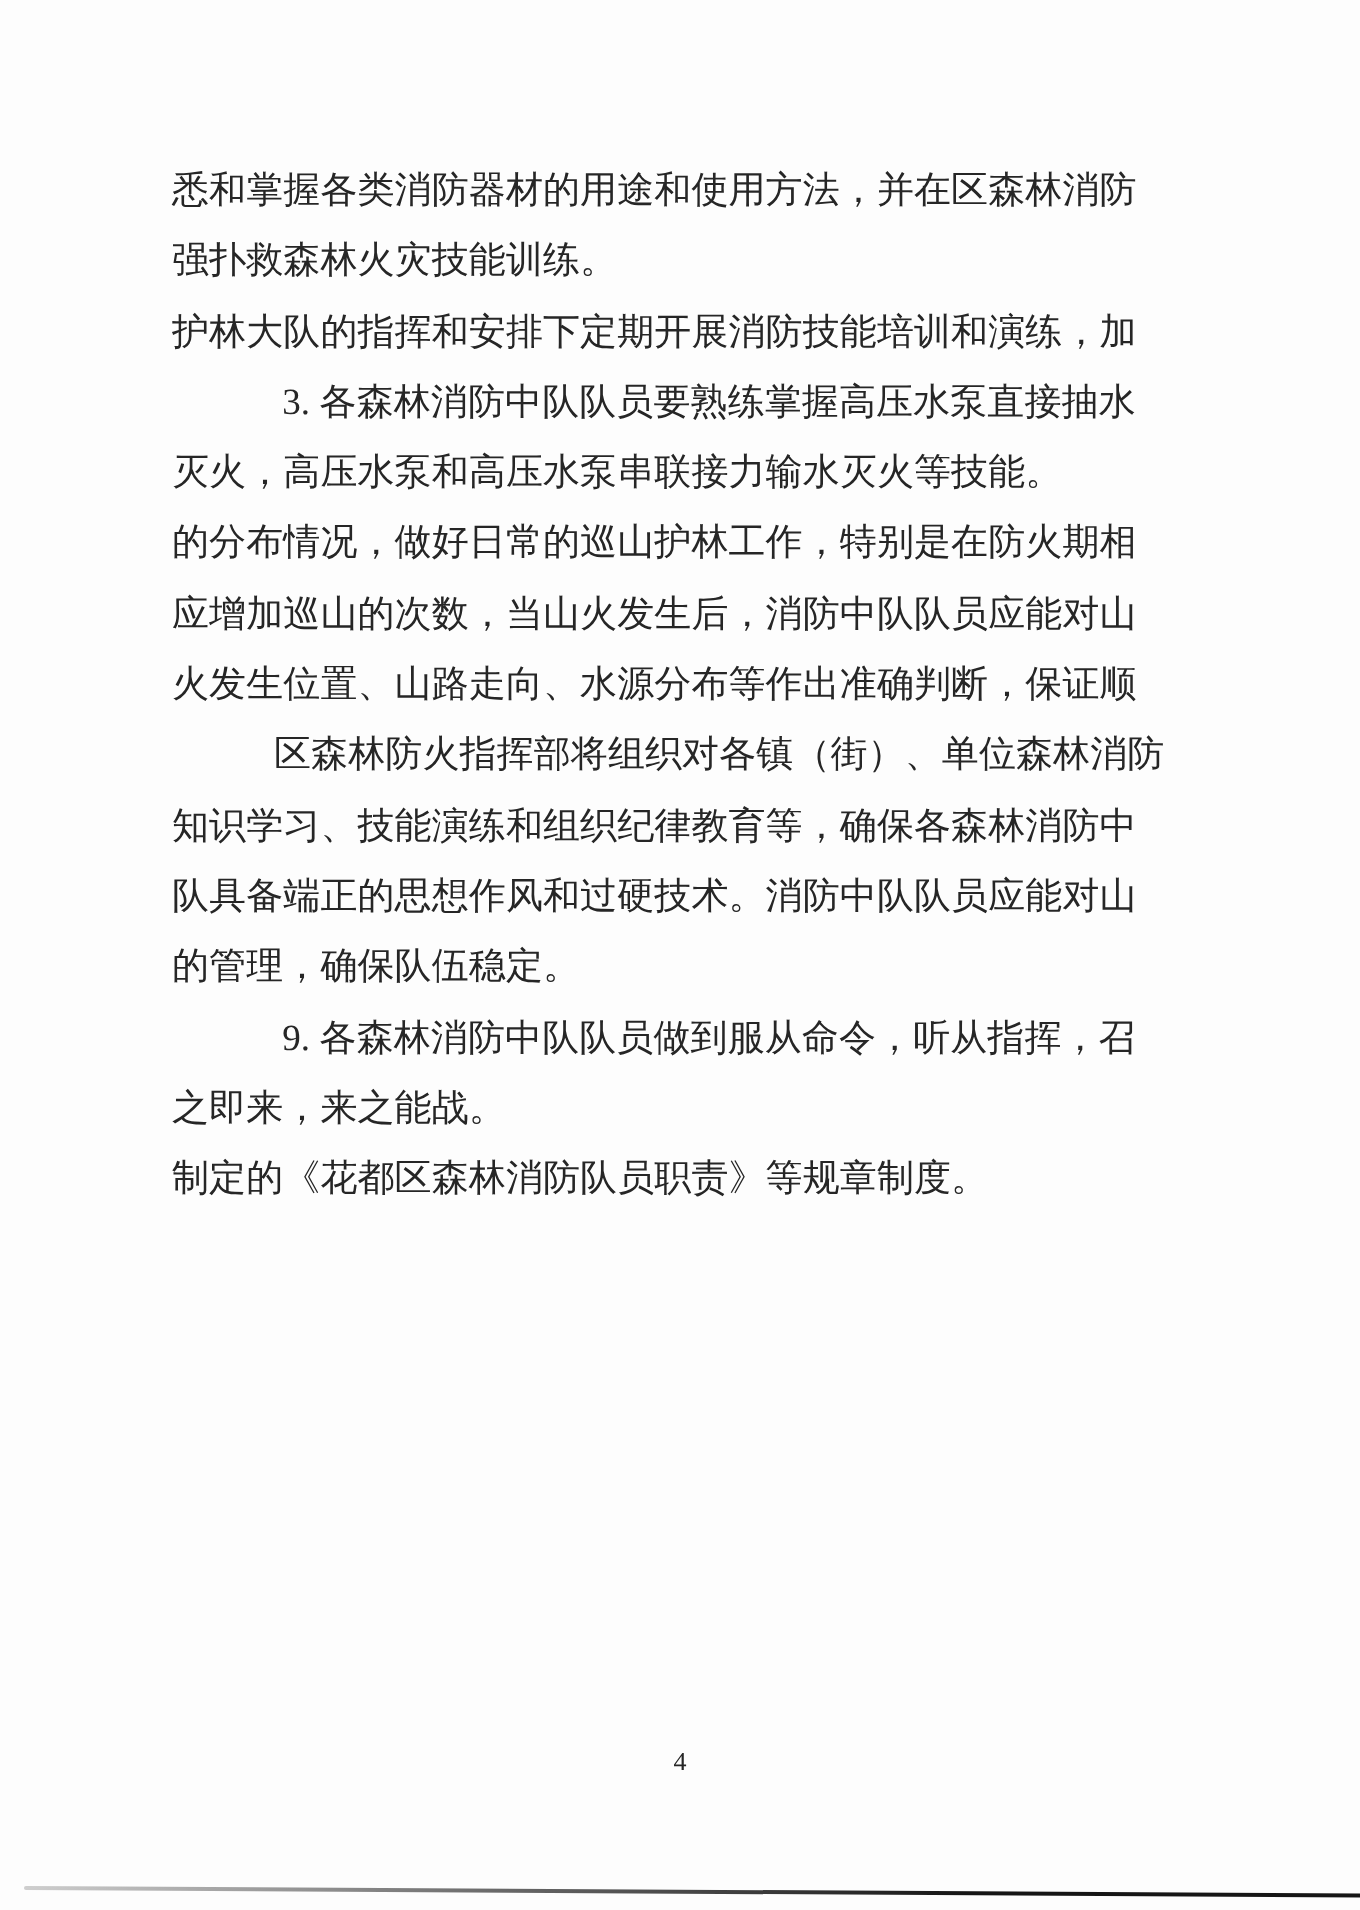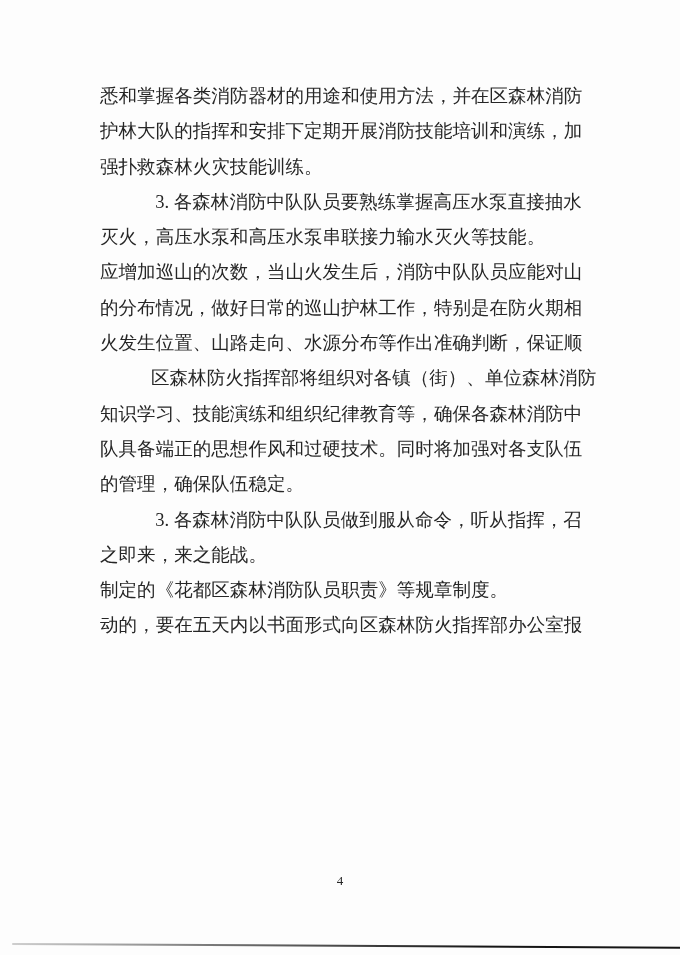--- a/index.html
+++ b/index.html
@@ -16,21 +16,20 @@
   .page {
     position: relative;
     width: 680px; height: 955px;
     background: var(--paper, #fdfdfd);
     overflow: hidden;
   }
   .text-block {
     position: absolute;
     left: 86px; top: 79px;
     width: 486px;
-    margin-left: 14px;
   }
   .line {
     height: 35.3px;
     line-height: 35.3px;
     font-size: 18.5px;
     color: var(--ink, #262626);
     letter-spacing: 0.05px;
     white-space: nowrap;
     text-align: left;
   }
@@ -61,33 +60,32 @@
     transform-origin: 0 0;
     border-radius: 1px;
   }
 </style>
 </head>
 <body>
 
 <div class="page">
   <div class="text-block">
     <div class="line">悉和掌握各类消防器材的用途和使用方法，并在区森林消防</div>
+    <div class="line">强扑救森林火灾技能训练。</div>
     <div class="line">护林大队的指挥和安排下定期开展消防技能培训和演练，加</div>
-    <div class="line">强扑救森林火灾技能训练。</div>
     <div class="line ind-p">3. 各森林消防中队队员要熟练掌握高压水泵直接抽水</div>
     <div class="line">灭火，高压水泵和高压水泵串联接力输水灭火等技能。</div>
+    <div class="line">的分布情况，做好日常的巡山护林工作，特别是在防火期相</div>
     <div class="line">应增加巡山的次数，当山火发生后，消防中队队员应能对山</div>
-    <div class="line">的分布情况，做好日常的巡山护林工作，特别是在防火期相</div>
     <div class="line">火发生位置、山路走向、水源分布等作出准确判断，保证顺</div>
     <div class="line ind-p">区森林防火指挥部将组织对各镇（街）、单位森林消防</div>
     <div class="line">知识学习、技能演练和组织纪律教育等，确保各森林消防中</div>
-    <div class="line">队具备端正的思想作风和过硬技术。同时将加强对各支队伍</div>
+    <div class="line">队具备端正的思想作风和过硬技术。消防中队队员应能对山</div>
     <div class="line">的管理，确保队伍稳定。</div>
-    <div class="line ind-p">3. 各森林消防中队队员做到服从命令，听从指挥，召</div>
+    <div class="line ind-p">9. 各森林消防中队队员做到服从命令，听从指挥，召</div>
     <div class="line">之即来，来之能战。</div>
     <div class="line">制定的《花都区森林消防队员职责》等规章制度。</div>
-    <div class="line">动的，要在五天内以书面形式向区森林防火指挥部办公室报</div>
   </div>
 
   <div class="page-number">4</div>
 
   <div class="scan-line"></div>
 </div>
 
 </body></html>

